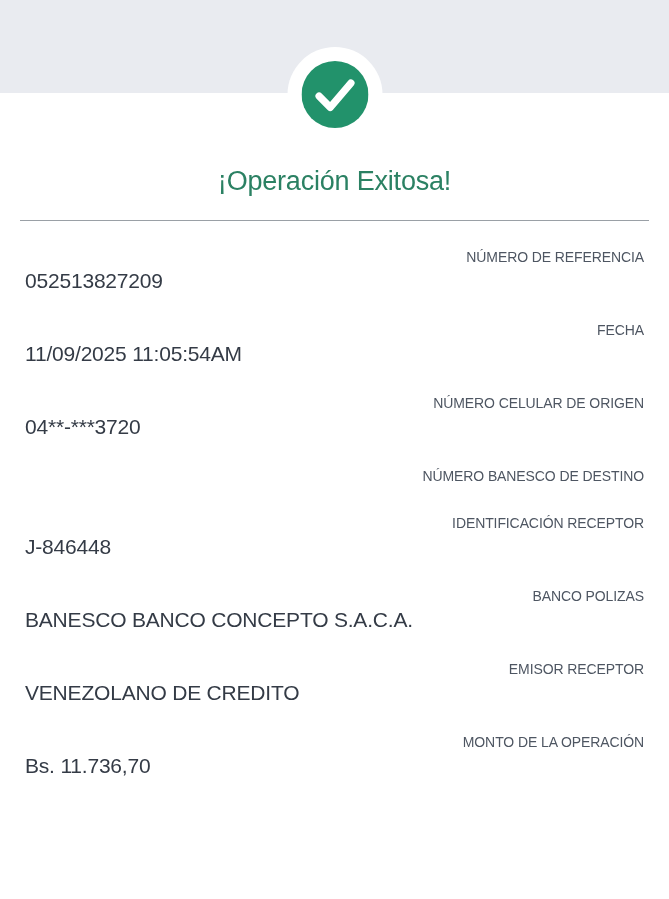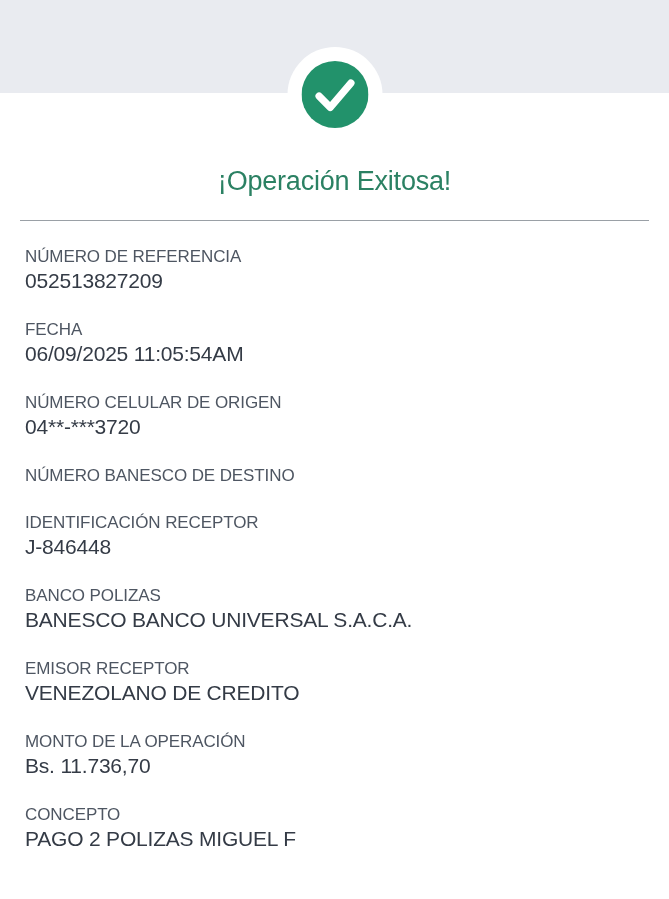--- a/index.html
+++ b/index.html
@@ -48,24 +48,25 @@
     border-top:1px solid var(--divider);
     height:0;
   }
   .fields{
     padding:25px 25px 0 25px;
   }
   .field{
     margin-bottom:25px;
   }
   .field-label{
-    font-size:17px;
+    font-size:14px;
     line-height:22px;
     color:var(--label-text);
     letter-spacing:-0.1px;
+    text-align:right;
   }
   .field-value{
     font-size:21px;
     line-height:26px;
     font-weight:400;
     color:var(--value-text);
     letter-spacing:-0.2px;
   }
 </style>
 </head>
@@ -90,51 +91,47 @@
 
   <div class="fields">
 
     <div class="field">
       <div class="field-label">NÚMERO DE REFERENCIA</div>
       <div class="field-value">052513827209</div>
     </div>
 
     <div class="field">
       <div class="field-label">FECHA</div>
-      <div class="field-value">06/09/2025 11:05:54AM</div>
+      <div class="field-value">11/09/2025 11:05:54AM</div>
     </div>
 
     <div class="field">
       <div class="field-label">NÚMERO CELULAR DE ORIGEN</div>
       <div class="field-value">04**-***3720</div>
     </div>
 
     <div class="field">
       <div class="field-label">NÚMERO BANESCO DE DESTINO</div>
     </div>
 
     <div class="field">
       <div class="field-label">IDENTIFICACIÓN RECEPTOR</div>
       <div class="field-value">J-846448</div>
     </div>
 
     <div class="field">
       <div class="field-label">BANCO POLIZAS</div>
-      <div class="field-value">BANESCO BANCO UNIVERSAL S.A.C.A.</div>
+      <div class="field-value">BANESCO BANCO CONCEPTO S.A.C.A.</div>
     </div>
 
     <div class="field">
       <div class="field-label">EMISOR RECEPTOR</div>
       <div class="field-value">VENEZOLANO DE CREDITO</div>
     </div>
 
     <div class="field">
       <div class="field-label">MONTO DE LA OPERACIÓN</div>
       <div class="field-value">Bs. 11.736,70</div>
     </div>
 
-    <div class="field">
-      <div class="field-label">CONCEPTO</div>
-      <div class="field-value">PAGO 2 POLIZAS MIGUEL F</div>
-    </div>
 
   </div>
 </div>
 
 </body></html>

